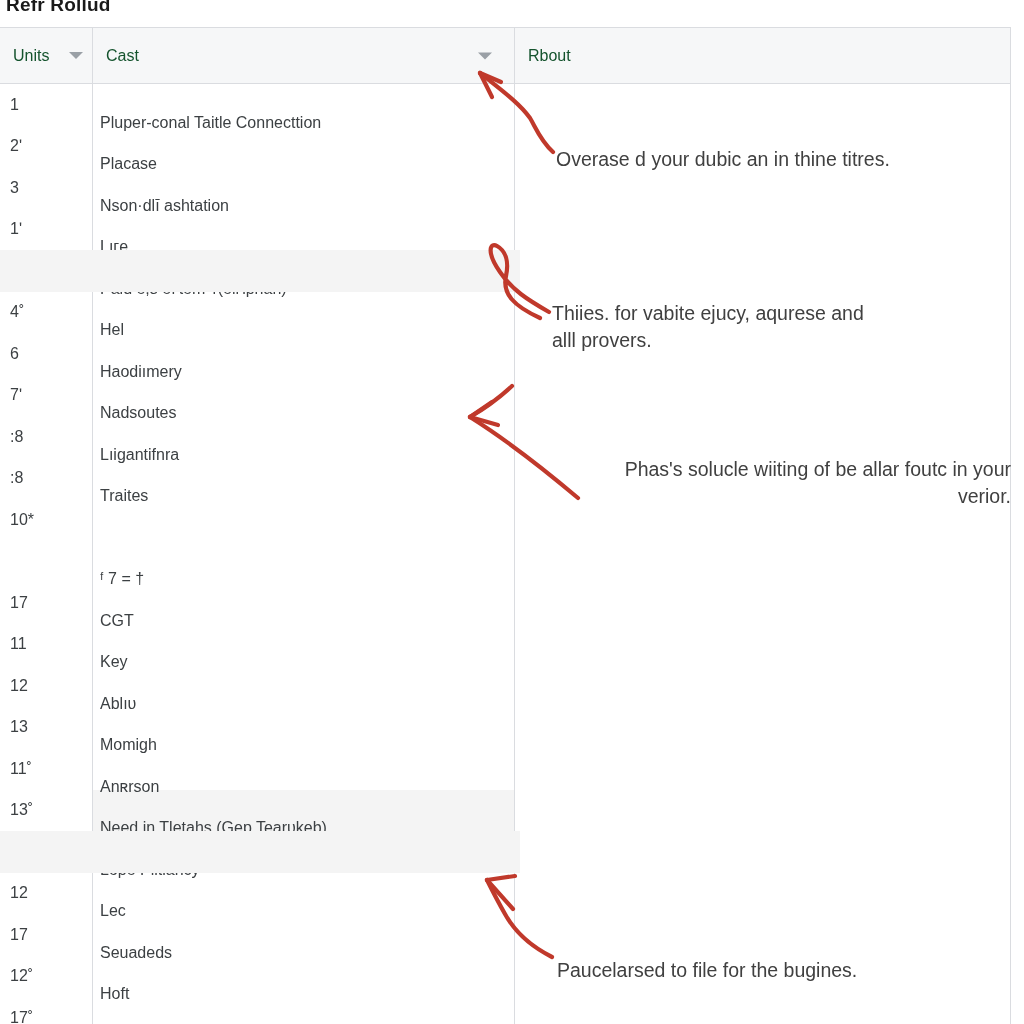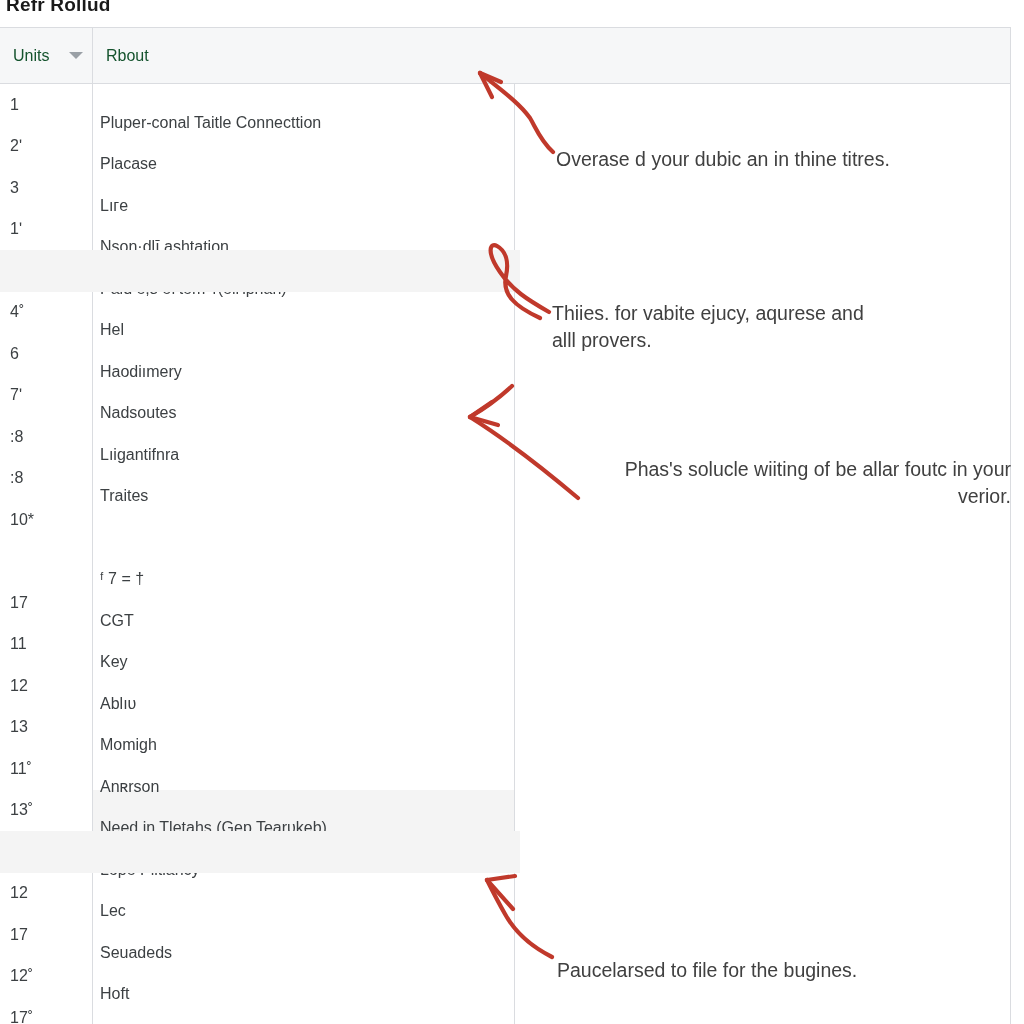--- a/index.html
+++ b/index.html
@@ -175,20 +175,24 @@
 
   <div class="page-title">Refr Rollud</div>
 
   <div class="table-wrap">
 
     <div class="header-row">
       <div class="th col-units">
         <span class="th-label">Units</span>
         <span class="caret units-caret"></span>
       </div>
+      <div class="th col-cast">
+        <span class="th-label">Cast</span>
+        <span class="caret cast-caret"></span>
+      </div>
       <div class="th col-about">
         <span class="th-label">Rbout</span>
       </div>
     </div>
 
     <div class="body-area">
       <div class="col-units-body">
         <div class="rows" id="units-rows">
             <div class="row">
               <span class="cell-units">1</span>
@@ -263,24 +267,24 @@
       </div>
       <div class="col-cast-body">
         <div class="rows" id="cast-rows">
             <div class="row">
               <span class="cell-cast">Pluper-conal Taitle Connecttion</span>
             </div>
             <div class="row">
               <span class="cell-cast">Placase</span>
             </div>
             <div class="row">
+              <span class="cell-cast">Nson·dlī ashtation</span>
+            </div>
+            <div class="row">
               <span class="cell-cast">Lıгe</span>
-            </div>
-            <div class="row">
-              <span class="cell-cast">Nson·dlī ashtation</span>
             </div>
             <div class="row alt">
               <span class="cell-cast">Paid e;s efʹtem ʕ(ellʹipnan)</span>
             </div>
             <div class="row">
               <span class="cell-cast">Hel</span>
             </div>
             <div class="row">
               <span class="cell-cast">Haοdiımery</span>
             </div>

